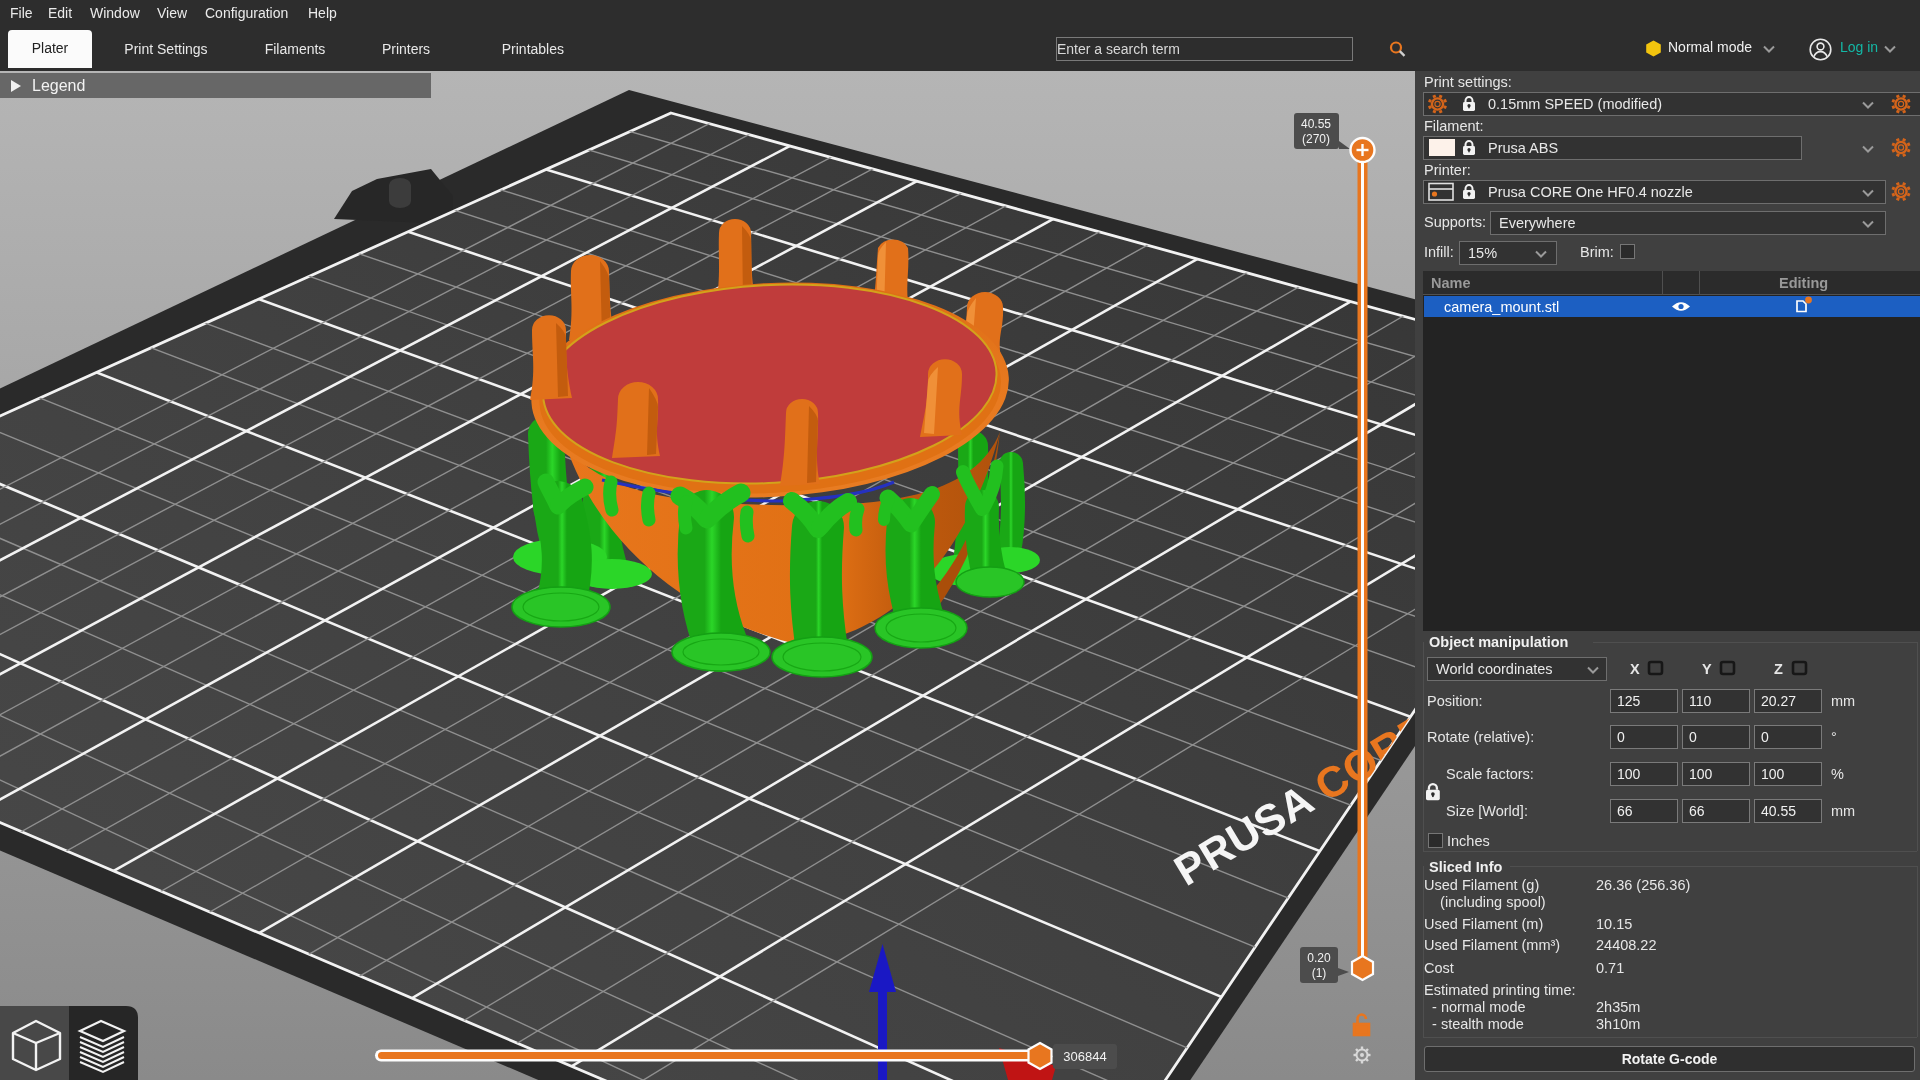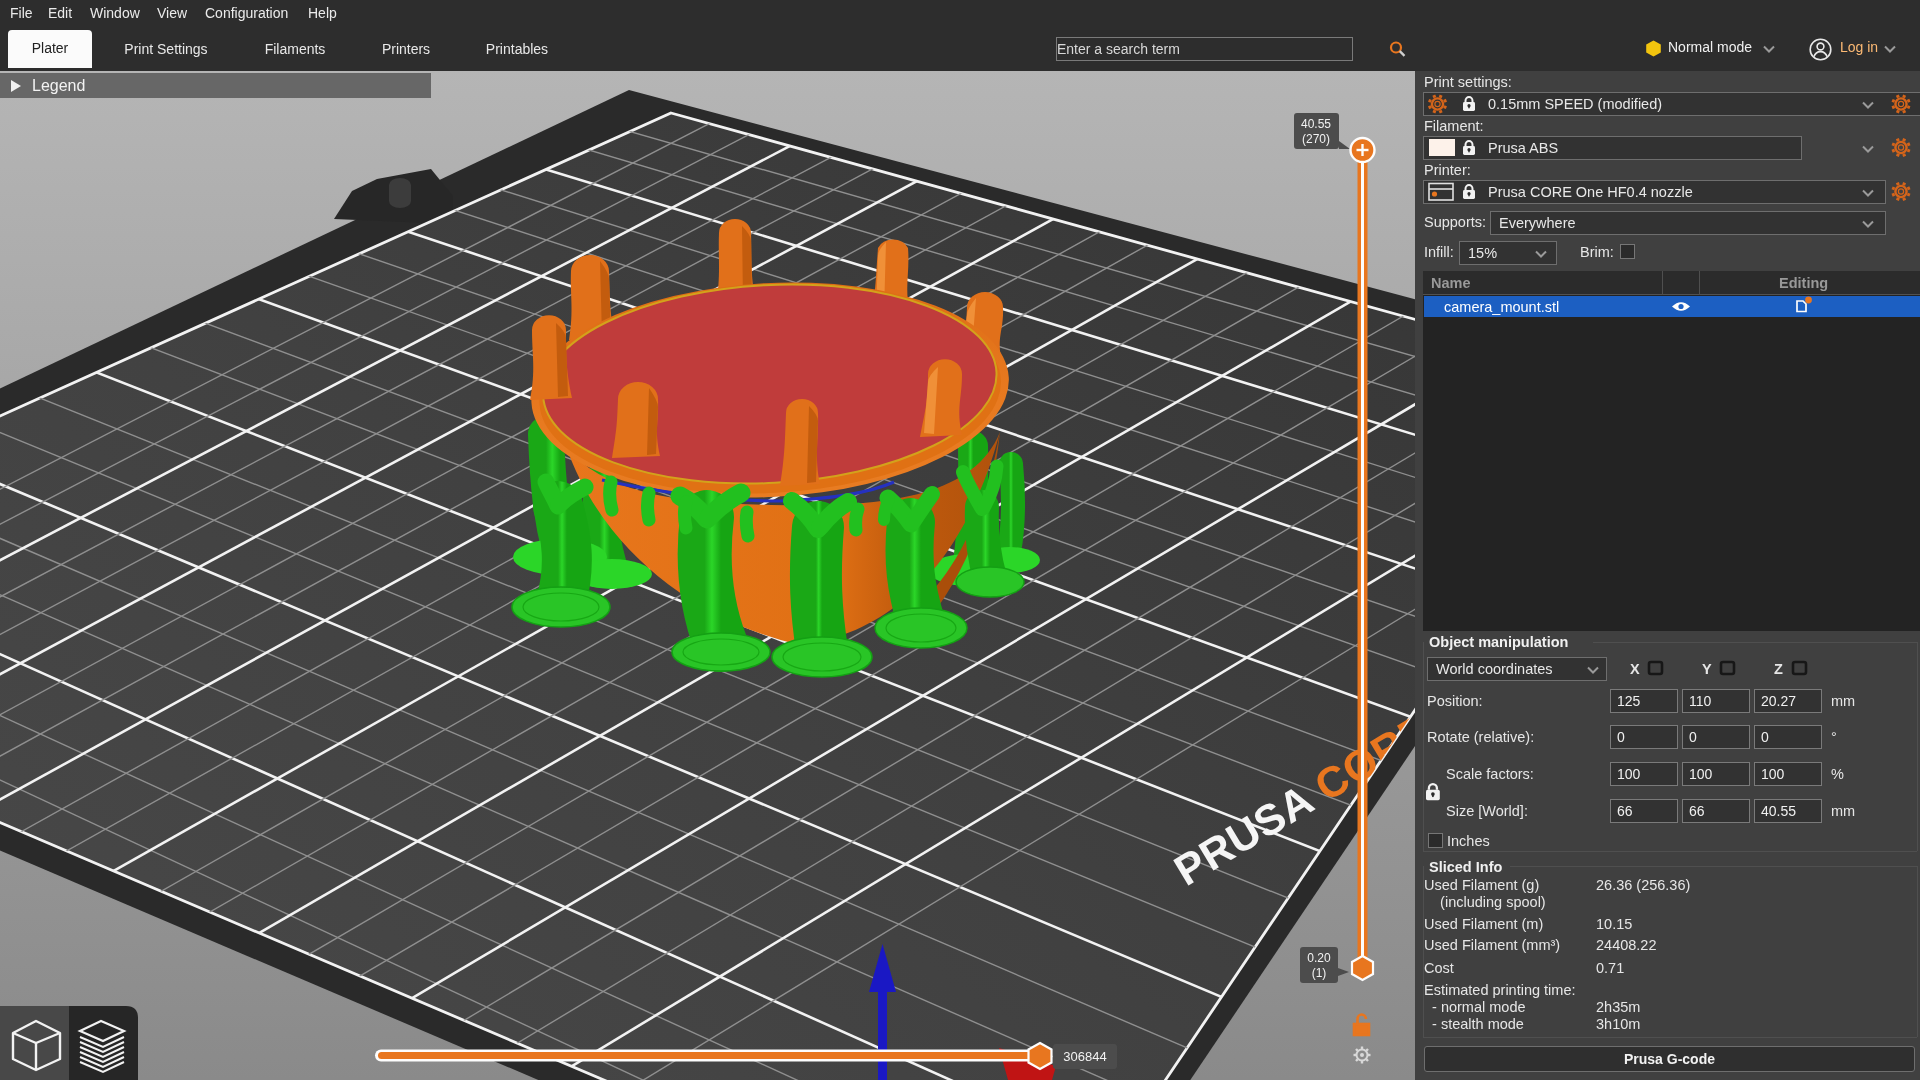--- a/index.html
+++ b/index.html
@@ -26,39 +26,39 @@
     <div class="abs" style="left:90px;top:5px">Window</div>
     <div class="abs" style="left:157px;top:5px">View</div>
     <div class="abs" style="left:205px;top:5px">Configuration</div>
     <div class="abs" style="left:308px;top:5px">Help</div>
 </div>
 <div id="tabbar">
 <div class="tab" id="tab-plater">Plater</div>
 <div class="tab" style="left:110px;width:112px;">Print Settings</div>
 <div class="tab" style="left:250px;width:90px;">Filaments</div>
 <div class="tab" style="left:368px;width:76px;">Printers</div>
-<div class="tab" style="left:470px;width:94px;">Printables</div>
+<div class="tab" style="left:470px;width:94px;text-align:right;">Printables</div>
 <div id="search">Enter a search term</div>
 <svg class="abs" style="left:1388px;top:13px" width="22" height="18" viewBox="0 0 22 18">
 <circle cx="8" cy="7.5" r="5" fill="none" stroke="#e8761f" stroke-width="2.2"></circle>
 <line x1="11.8" y1="11.2" x2="16.5" y2="15.8" stroke="#cfcfcf" stroke-width="2.4"></line>
     </svg>
 <svg class="abs" style="left:1645px;top:13px" width="17" height="17" viewBox="0 0 17 17">
 <polygon points="8.5,0.5 15.8,4.5 15.8,12.5 8.5,16.5 1.2,12.5 1.2,4.5" fill="#f2c40e"></polygon>
     </svg>
 <div class="abs" style="left:1668px;top:12px;color:#f0f0f0;font-size:14px;">Normal mode</div>
 <svg class="abs" style="left:1763px;top:18px" width="12" height="8" viewBox="0 0 12 8">
       <polyline points="1,1.5 6,6.5 11,1.5" fill="none" stroke="#9a9a9a" stroke-width="2.0"></polyline>
     </svg>
 <svg class="abs" style="left:1808px;top:10px" width="25" height="25" viewBox="0 0 25 25">
 <circle cx="12.5" cy="12.5" r="10.3" fill="none" stroke="#e8e8e8" stroke-width="1.6"></circle>
 <circle cx="12.5" cy="9.5" r="3.4" fill="none" stroke="#e8e8e8" stroke-width="1.6"></circle>
 <path d="M5.8,19.8 C7.2,15.9 10,14.6 12.5,14.6 C15,14.6 17.8,15.9 19.2,19.8" fill="none" stroke="#e8e8e8" stroke-width="1.6"></path>
     </svg>
-<div class="abs" style="left:1840px;top:12px;color:#fdba74;font-size:14px;">Log in</div>
+<div class="abs" style="left:1840px;top:12px;color:#14b8a6;font-size:14px;">Log in</div>
 <svg class="abs" style="left:1884px;top:18px" width="12" height="8" viewBox="0 0 12 8">
       <polyline points="1,1.5 6,6.5 11,1.5" fill="none" stroke="#9a9a9a" stroke-width="2.0"></polyline>
     </svg>
 </div>
 <div id="viewport">
 <svg id="vpsvg" width="1415" height="1009" viewBox="0 71 1415 1009" style="position:absolute;left:0;top:0">
 <defs>
 <clipPath id="bedclip">
           <polygon points="671,113 1637,381 1040,1266 -20,814 -20,425"></polygon>
         </clipPath>
@@ -374,21 +374,21 @@
 <div class="lbl" style="left:181px;top:845px">10.15</div>
 <div class="lbl" style="left:9px;top:866px">Used Filament (mm³)</div>
 <div class="lbl" style="left:181px;top:866px">24408.22</div>
 <div class="lbl" style="left:9px;top:889px">Cost</div>
 <div class="lbl" style="left:181px;top:889px">0.71</div>
 <div class="lbl" style="left:9px;top:911px">Estimated printing time:</div>
 <div class="lbl" style="left:9px;top:928px">&nbsp;&nbsp;- normal mode</div>
 <div class="lbl" style="left:181px;top:928px">2h35m</div>
 <div class="lbl" style="left:9px;top:945px">&nbsp;&nbsp;- stealth mode</div>
 <div class="lbl" style="left:181px;top:945px">3h10m</div>
-<div class="abs" style="left:9px;top:975px;width:491px;height:26px;border:1px solid #6e6e6e;background:#2f2f2f;color:#f2f2f2;font-weight:bold;font-size:14px;text-align:center;line-height:24px;border-radius:3px">Prusa G-code</div>
+<div class="abs" style="left:9px;top:975px;width:491px;height:26px;border:1px solid #6e6e6e;background:#2f2f2f;color:#f2f2f2;font-weight:bold;font-size:14px;text-align:center;line-height:24px;border-radius:3px">Rotate G-code</div>
     <svg class="abs" style="left:0;top:0" width="505" height="1009" viewBox="1415 71 505 1009">
 <g>
         <line x1="1443.8" y1="106.6" x2="1446.4" y2="107.6" stroke="#d4641a" stroke-width="3.1"></line>
         <line x1="1440.1" y1="110.3" x2="1441.2" y2="112.9" stroke="#d4641a" stroke-width="3.1"></line>
         <line x1="1434.9" y1="110.3" x2="1433.9" y2="112.9" stroke="#d4641a" stroke-width="3.1"></line>
         <line x1="1431.2" y1="106.6" x2="1428.6" y2="107.7" stroke="#d4641a" stroke-width="3.1"></line>
         <line x1="1431.2" y1="101.4" x2="1428.6" y2="100.4" stroke="#d4641a" stroke-width="3.1"></line>
         <line x1="1434.9" y1="97.7" x2="1433.8" y2="95.1" stroke="#d4641a" stroke-width="3.1"></line>
         <line x1="1440.1" y1="97.7" x2="1441.1" y2="95.1" stroke="#d4641a" stroke-width="3.1"></line>
         <line x1="1443.8" y1="101.4" x2="1446.4" y2="100.3" stroke="#d4641a" stroke-width="3.1"></line>

